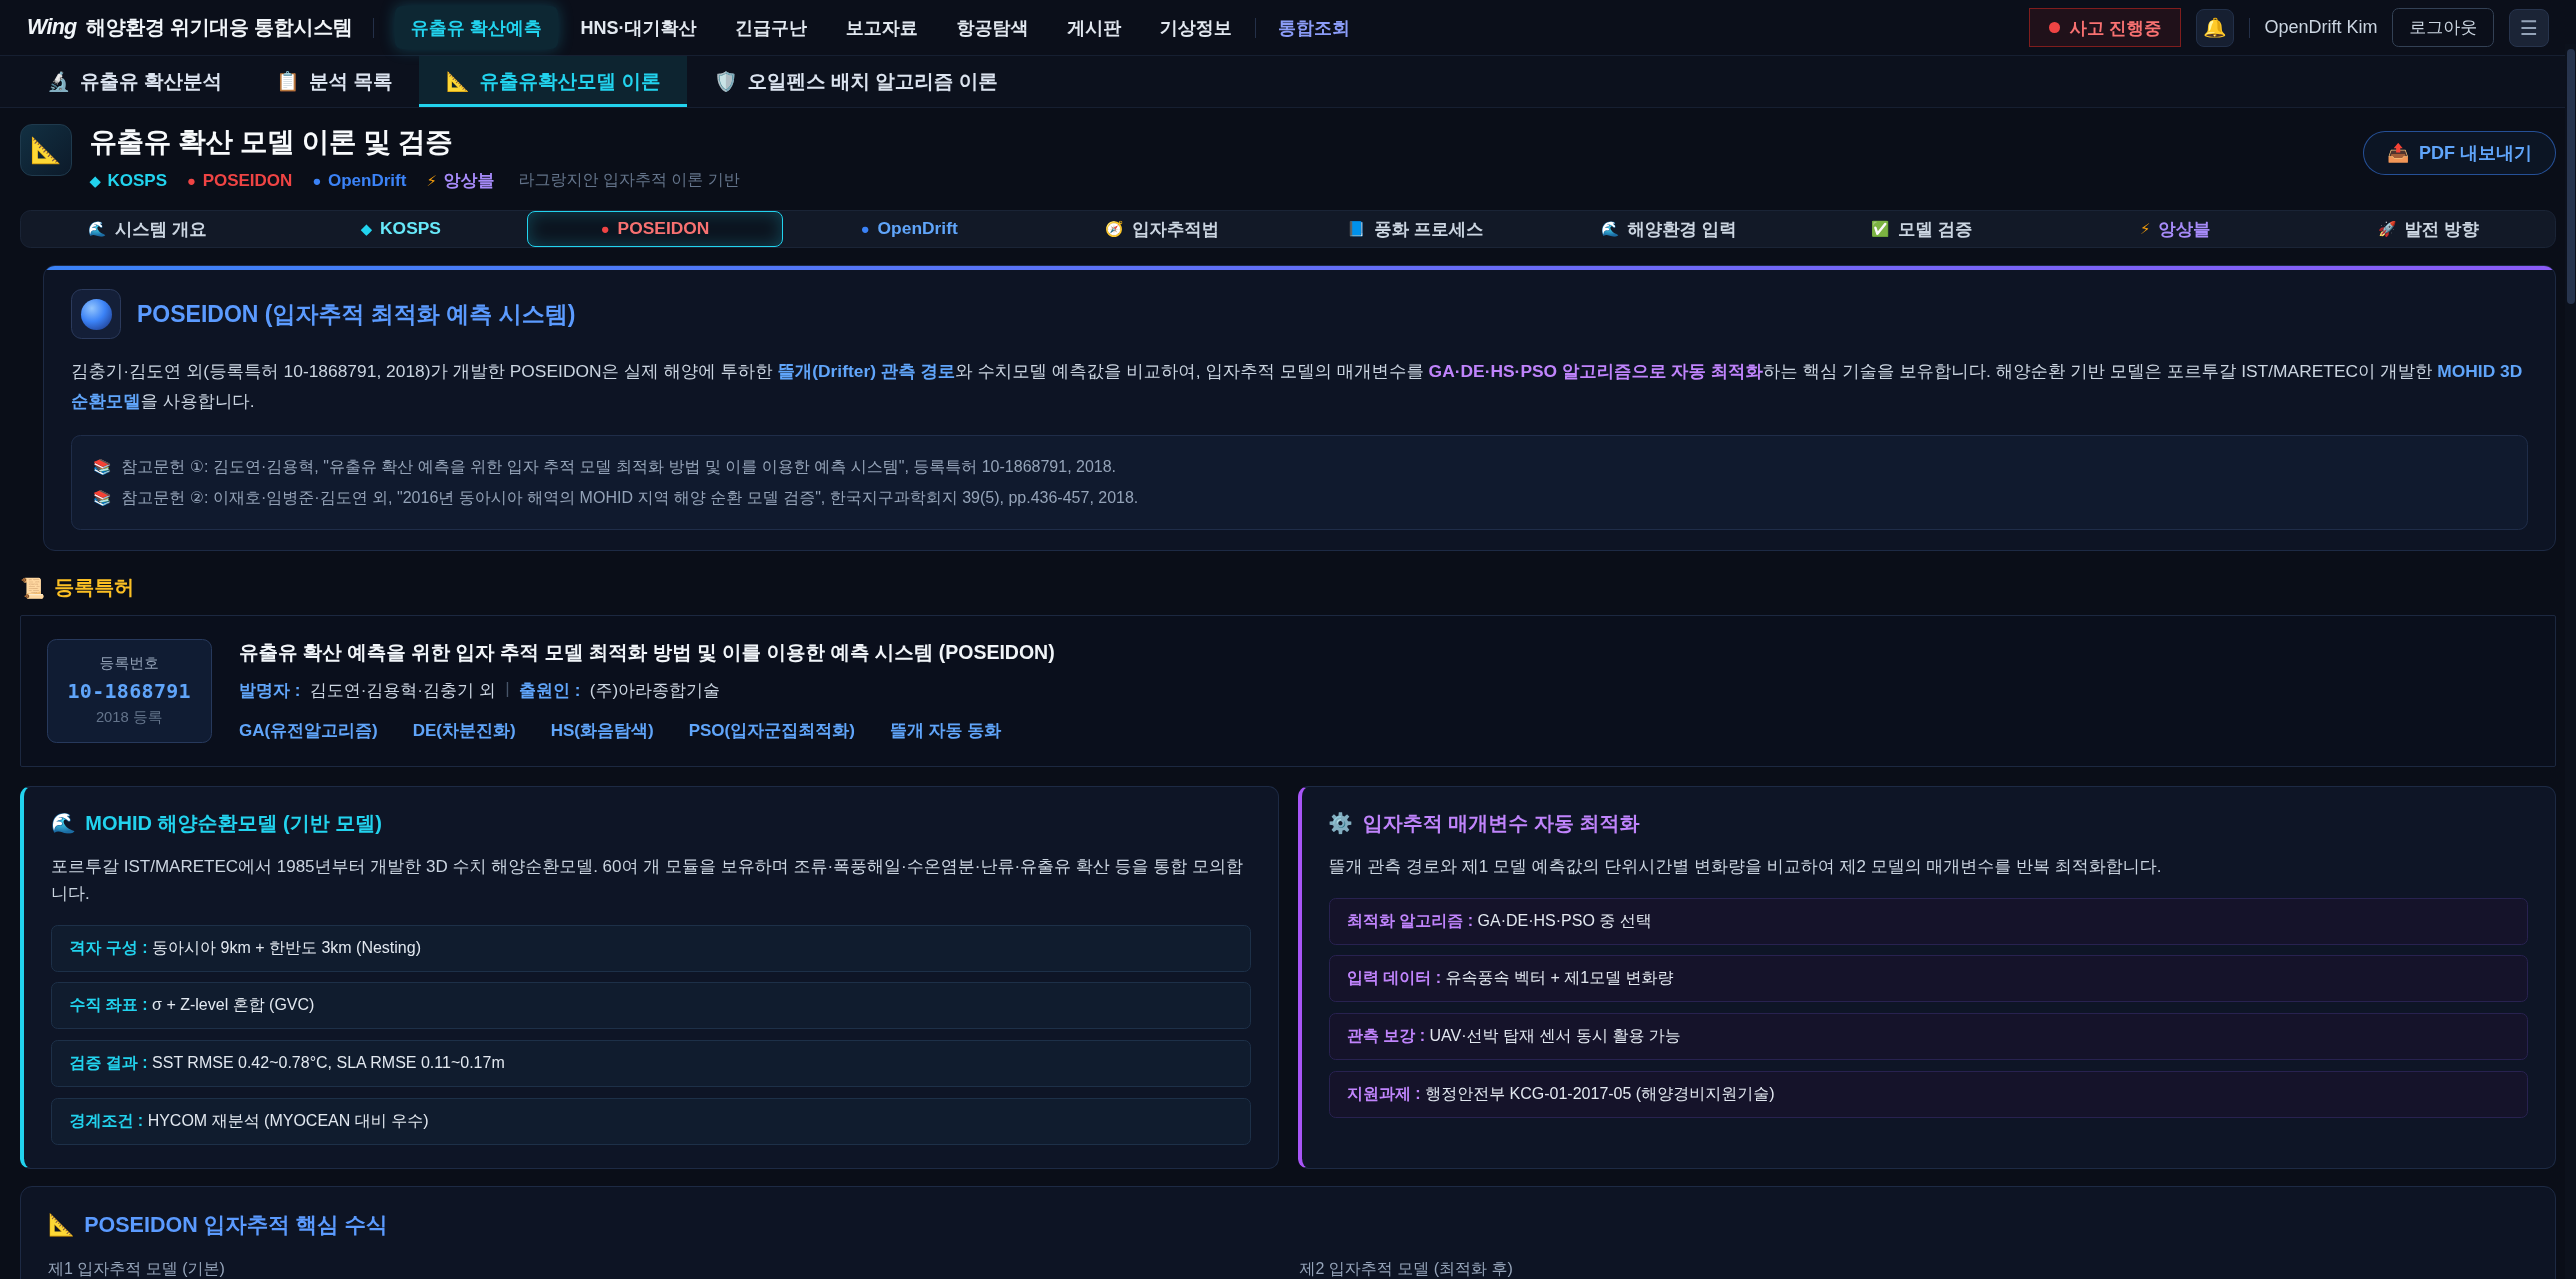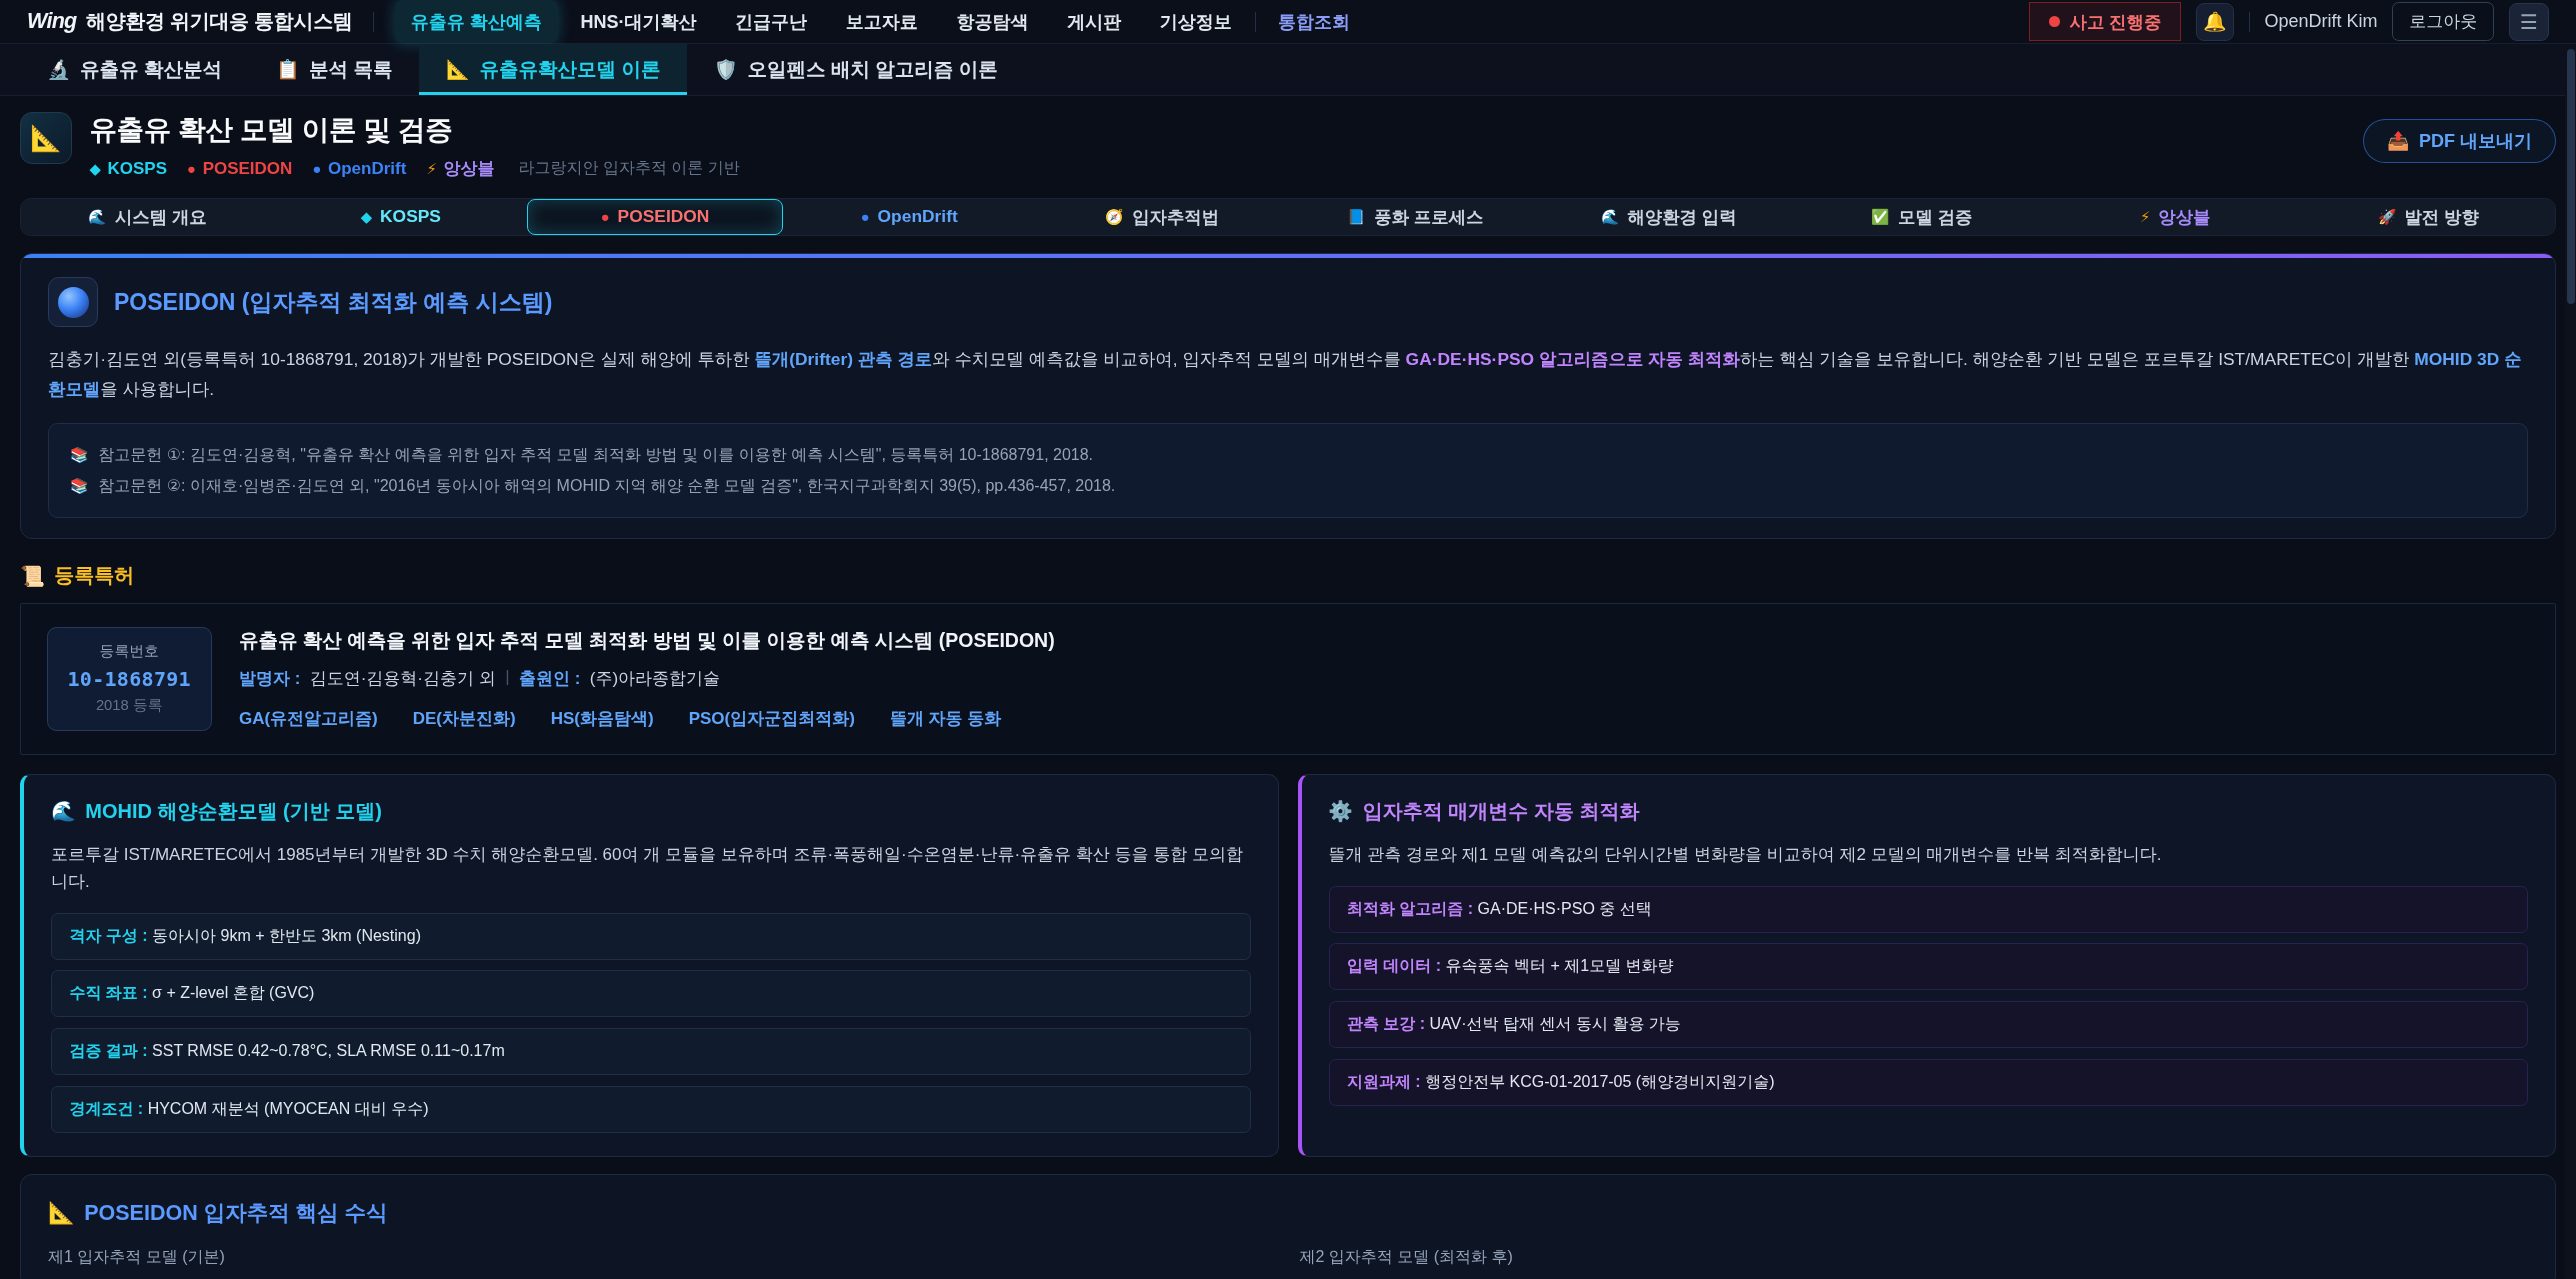--- a/index.html
+++ b/index.html
@@ -6,21 +6,21 @@
   html,body { width:2576px; height:1279px; overflow:hidden; }
   body {
     background:#0a0e18;
     font-family:"Liberation Sans","DejaVu Sans",sans-serif;
     color:#e2e8f0;
   }
   .mono { font-family:"DejaVu Sans Mono","Liberation Mono",monospace; }
 
   
   .topnav {
-    height:44px; background:#0b0f1a; border-bottom:0.7px solid #161f31;
+    height:56px; background:#0b0f1a; border-bottom:0.7px solid #161f31;
     display:flex; align-items:center; padding:0 27px; gap:9.4px;
   }
   .brand { display:flex; align-items:center; gap:9.4px; margin-right:10.7px; }
   .brand .logo-mark { font-style:italic; font-weight:800; font-size:21.5px; color:#f1f5f9; letter-spacing:-0.7px; }
   .brand .logo-text { font-weight:800; font-size:20px; color:#f1f5f9; letter-spacing:-0.3px; }
   .v-div { width:0.7px; height:20px; background:#243049; }
   .nav-items { display:flex; align-items:center; gap:6.7px; margin-left:12px; }
   .nav-item {
     font-size:18px; font-weight:700; color:#e2e8f0; padding:9.4px 16px;
     border-radius:6.7px; cursor:pointer; white-space:nowrap;
@@ -96,21 +96,21 @@
   .stab.blue { color:#60a5fa; } .stab.blue .stab-icon { color:#3b82f6; }
   .stab.purple { color:#a78bfa; } .stab.purple .stab-icon { color:#f59e0b; }
   .stab.active { border:1.3px solid #22d3ee; background:#0c141f; box-shadow:0 0 17.4px rgba(34,211,238,0.25) inset; }
 
   
   .card {
     background:#0d1424; border:0.7px solid #1d2a44; border-radius:12px; margin-top:17.4px; position:relative;
   }
 
   
-  .hero { padding:23px 27px 20px 27px; overflow:hidden; }
+  .hero { padding:23px 27px 20px 27px; overflow:hidden;margin-left:23px; }
   .hero::before { content:""; position:absolute; top:0; left:0; right:0; height:4px;
     background:linear-gradient(90deg,#3b82f6,#8b5cf6); border-radius:12px 12px 0 0; }
   .hero-head { display:flex; align-items:center; gap:16px; }
   .hero-icon-box { width:50px; height:50px; border-radius:10.7px; background:#141f38; border:0.7px solid #2b3a5c;
     display:flex; align-items:center; justify-content:center; }
   .hero-sphere { width:31px; height:31px; border-radius:50%;
     background:radial-gradient(circle at 35% 30%, #93c5fd, #3b82f6 45%, #1e3a8a 90%); }
   .hero-title { font-size:23px; font-weight:800; color:#5b9bff; }
   .hero-sub { font-size:16px; color:#94a3b8; margin-top:6.7px; }
   .hero-body { font-size:17.4px; color:#cbd5e1; line-height:1.72; margin-top:17.4px; }

